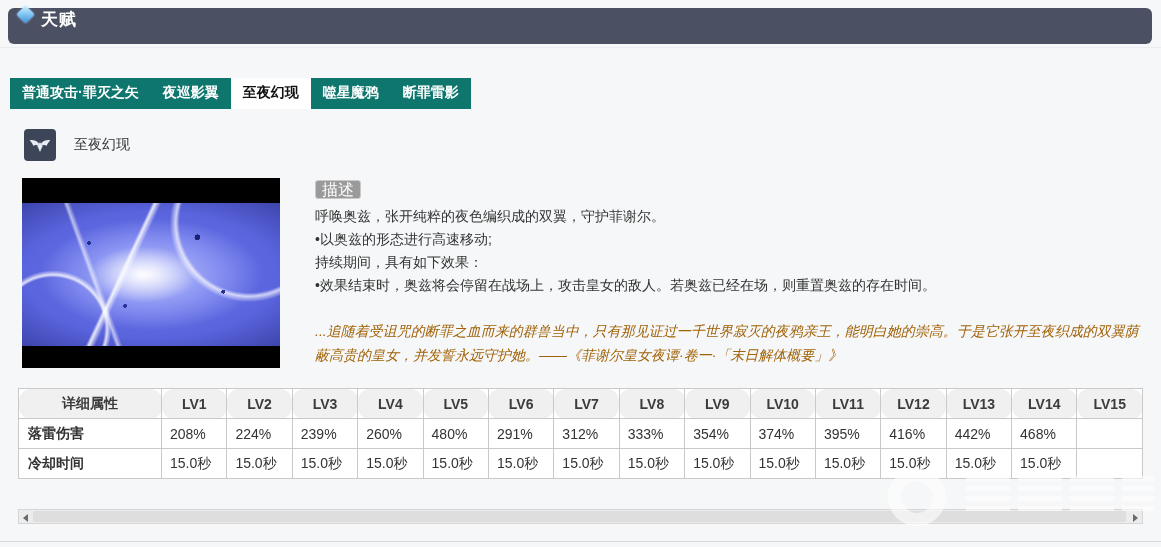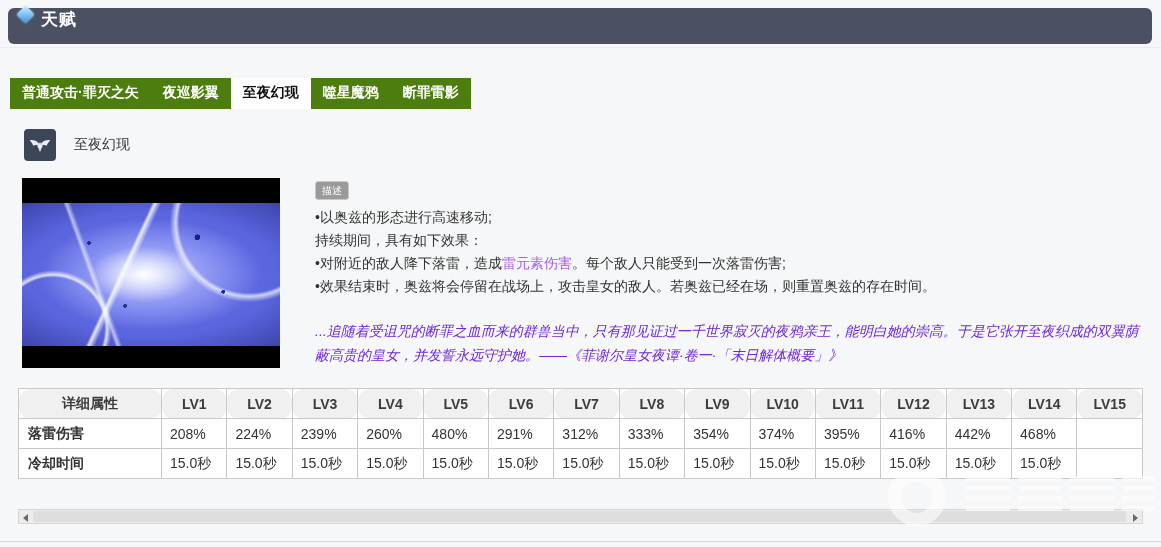--- a/index.html
+++ b/index.html
@@ -10,21 +10,21 @@
   .title-bar { position:absolute; left:8px; top:8px; width:1144px; height:36px;
     background:#4b5162; border-radius:6px; display:flex; align-items:flex-start; padding-left:11px; }
   .diamond { width:13px; height:13px; margin:0 9px 0 0;
     background:linear-gradient(135deg,#d8f0ff 0%,#8ecdf7 40%,#3f8fd6 100%);
     transform:rotate(45deg); border-radius:2px; box-shadow:0 0 2px rgba(160,210,255,.9); }
   .title-text { color:#ffffff; font-size:17px; font-weight:bold; letter-spacing:1px; }
   .under-line { position:absolute; left:0; top:47px; width:1161px; height:1px; background:#e9ebee; }
 
   
   .tab-bar { position:absolute; left:10px; top:78px; display:flex; }
-  .tab { background:#4d7c0f; color:#ffffff; font-size:14px; font-weight:bold;
+  .tab { background:#0f766e; color:#ffffff; font-size:14px; font-weight:bold;
     padding:6px 12px 7px; cursor:pointer; white-space:nowrap; }
   .tab.active { background:#ffffff; color:#111111; }
 
   
   .section-head { position:absolute; left:24px; top:129px; display:flex; align-items:center; }
   .section-icon { width:32px; height:32px; background:#3d4659; border-radius:4px;
     display:flex; align-items:center; justify-content:center; }
   .section-title { margin-left:18px; font-size:14px; color:#333333; }
 
   
@@ -39,25 +39,25 @@
       radial-gradient(circle 120px at 88% 14%, transparent 58%, rgba(255,255,255,.7) 61%, transparent 66%),
       linear-gradient(115deg, transparent 40%, rgba(255,255,255,.85) 41%, transparent 43%),
       linear-gradient(70deg, transparent 30%, rgba(255,255,255,.6) 31%, transparent 32.5%),
       radial-gradient(ellipse 30% 28% at 47% 50%, rgba(255,255,255,.98), rgba(255,255,255,0) 70%),
       radial-gradient(ellipse 55% 50% at 50% 50%, #bdc4fa 0%, #8892f2 45%, rgba(133,144,242,0) 78%),
       radial-gradient(ellipse 90% 80% at 50% 50%, #6b77ea 0%, #5a64dd 55%, #2c338f 100%); }
 
   
   .desc-block { position:absolute; left:315px; top:180px; width:830px; }
   .desc-badge { display:inline-block; background:#9a9a9a; border:1px solid #c9c9c9; color:#ffffff;
-    font-size:10px; line-height:17px; padding:0 6px; border-radius:3px; margin-bottom:6px; }
+    font-size:16px; line-height:17px; padding:0 6px; border-radius:3px; margin-bottom:6px; }
   .desc-line { font-size:14px; color:#333333; line-height:23px; }
   .electro-link { color:var(--electro,#a45ee5); cursor:pointer; }
   .flavor { position:absolute; left:315px; top:319px; width:828px;
-    font-size:14px; line-height:24px; color:#6d28d9; font-style:italic; }
+    font-size:14px; line-height:24px; color:#a16207; font-style:italic; }
 
   
   .talent-table { position:absolute; left:18px; top:388px; width:1125px;
     border-collapse:collapse; table-layout:fixed; background:#ffffff; }
   .talent-table th, .talent-table td { border:1px solid #c9c9c9; height:30px;
     font-size:14px; color:#333333; }
   .talent-table thead th { background:#f0f0f0; font-weight:bold; text-align:center; color:#3c3c3c;border-radius:12px; }
   .talent-table th.attr-col { width:143px; }
   .talent-table tbody th.row-label { background:#ffffff; text-align:left; padding-left:9px; font-weight:bold;margin-top:44px; }
   .talent-table td { text-align:left; padding-left:8px; font-weight:normal; }
@@ -111,23 +111,23 @@
   <span class="section-title">至夜幻现</span>
 </div>
 
 <div class="video-box">
   <div class="video-energy"></div>
 </div>
 
 <div class="desc-block">
   <span class="desc-badge">描述</span>
   <div id="desc-lines">
+      <div class="desc-line"><span>呼唤奥兹，张开纯粹的夜色编织成的双翼，守护菲谢尔。</span></div>
       <div class="desc-line"><span>•以奥兹的形态进行高速移动;</span></div>
       <div class="desc-line"><span>持续期间，具有如下效果：</span></div>
-      <div class="desc-line"><span>•对附近的敌人降下落雷，造成</span><span class="electro-link">雷元素伤害</span><span>。每个敌人只能受到一次落雷伤害;</span></div>
       <div class="desc-line"><span>•效果结束时，奥兹将会停留在战场上，攻击皇女的敌人。若奥兹已经在场，则重置奥兹的存在时间。</span></div>
     </div>
 </div>
 <div class="flavor">...追随着受诅咒的断罪之血而来的群兽当中，只有那见证过一千世界寂灭的夜鸦亲王，能明白她的崇高。于是它张开至夜织成的双翼荫蔽高贵的皇女，并发誓永远守护她。——《菲谢尔皇女夜谭·卷一·「末日解体概要」》</div>
 
 <table class="talent-table">
   <thead>
       <tr id="table-header-row">
         <th class="attr-col">详细属性</th>
         <th>LV1</th>

